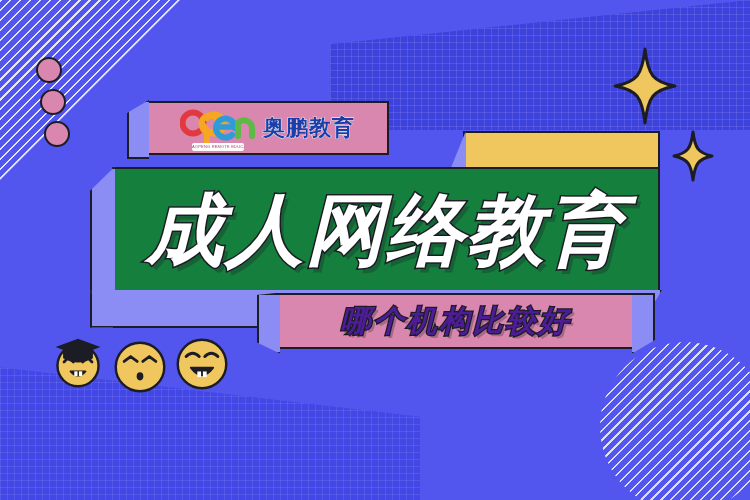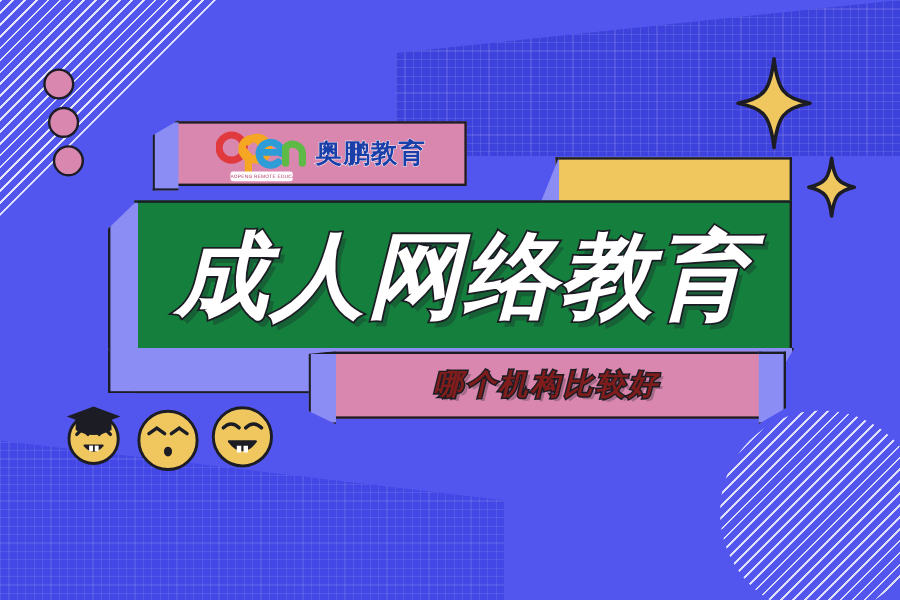--- a/index.html
+++ b/index.html
@@ -116,21 +116,21 @@
   
   .headline{
     font-size:78px;font-weight:bold;font-style:italic;color:#FFFFFF;
     letter-spacing:2px;line-height:1;white-space:nowrap;
     -webkit-text-stroke:3px #1C1C24;
     paint-order:stroke fill;
     text-shadow:4px 5px 0 rgba(28,28,36,.30);
     font-family:"Liberation Sans","DejaVu Sans",sans-serif;
   }
   .subline{
-    font-size:24px;font-weight:bold;font-style:italic;color:#7f1d1d;
+    font-size:30px;font-weight:bold;font-style:italic;color:#4c1d95;
     letter-spacing:3px;line-height:1;white-space:nowrap;
     -webkit-text-stroke:2.4px #1C1C24;
     paint-order:stroke fill;
     text-shadow:3px 3px 0 rgba(28,28,36,.28);
   }
 
   
   .logo{display:flex;align-items:center;gap:7px;}
   .logo-mark{position:relative;width:76px;height:44px;}
   .logo-word{

